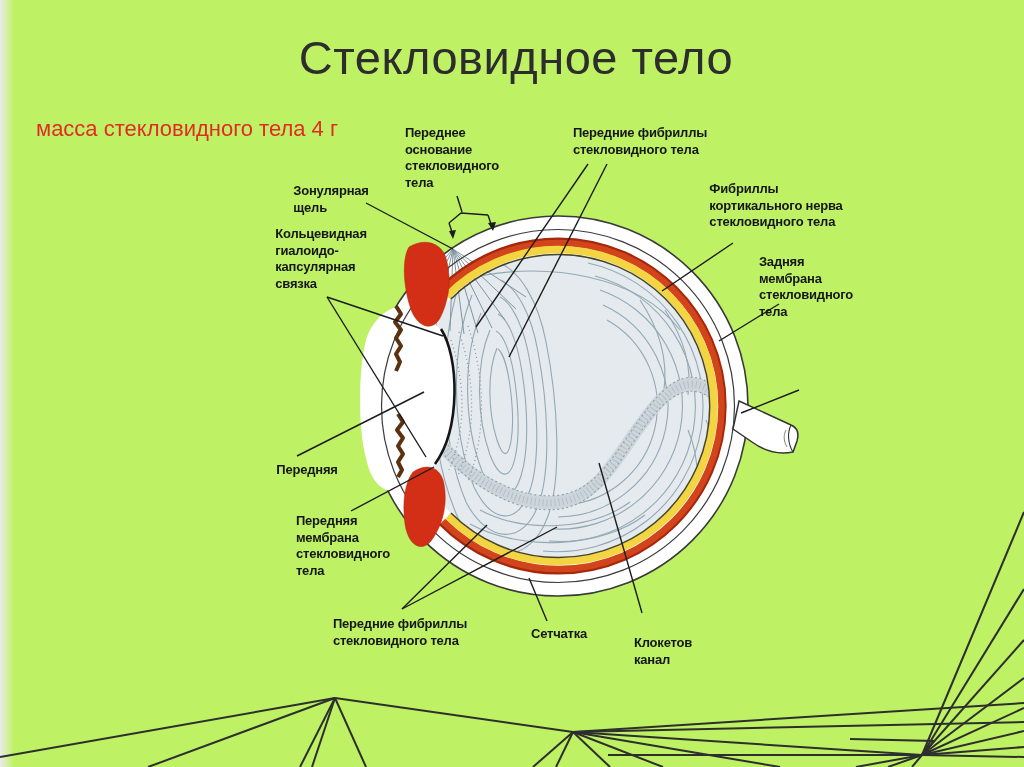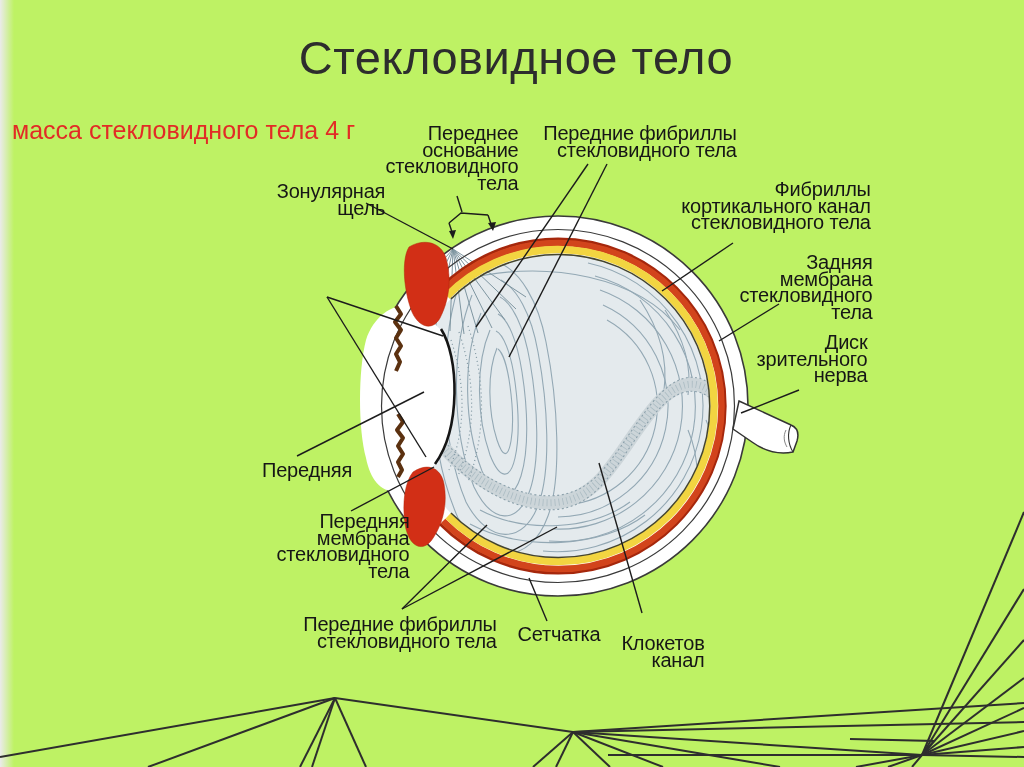--- a/index.html
+++ b/index.html
@@ -12,30 +12,30 @@
   .edge-shade{
     position:absolute;left:0;top:0;width:14px;height:100%;
     background:linear-gradient(to right,#ebebeb,rgba(255,255,255,0));
   }
   .title{
     position:absolute;left:0;top:30px;width:100%;
     text-align:center;font-size:47px;font-weight:400;color:#2d2d2d;
     letter-spacing:0.5px;margin:0;
   }
   .fact{
-    position:absolute;left:12px;margin:0;
-    font-size:25px;color:#e22b26;font-weight:400;
+    position:absolute;left:36px;margin:0;
+    font-size:22px;color:#e22b26;font-weight:400;
   }
   .fact.mass{top:116px;}
   .fact.volume{top:161px;}
   .diagram-svg{position:absolute;left:0;top:0;width:1024px;height:767px;}
   .lbl{
     position:absolute;transform:translateX(-50%);
-    font-size:20px;font-weight:normal;color:#161616;line-height:16.5px;
-    text-align:right;white-space:pre-line;letter-spacing:-0.2px;
+    font-size:13px;font-weight:bold;color:#161616;line-height:16.5px;
+    text-align:left;white-space:pre-line;letter-spacing:-0.2px;
   }
 </style>
 </head>
 <body>
 
 <div class="slide">
 
   <div class="edge-shade"></div>
 
   <h1 class="title">Стекловидное тело</h1>
@@ -195,30 +195,31 @@
   </svg>
 
   <div class="lbl" style="left:452px;top:125px;">Переднее
 основание
 стекловидного
 тела</div>
   <div class="lbl" style="left:640px;top:125px;">Передние фибриллы
 стекловидного тела</div>
   <div class="lbl" style="left:331px;top:183px;">Зонулярная
 щель</div>
+  <div class="lbl" style="left:321px;top:226px;">Кольцевидная
+гиалоидо-
+капсулярная
+связка</div>
   <div class="lbl" style="left:776px;top:181px;">Фибриллы
-кортикального канал
+кортикального нерва
 стекловидного тела</div>
   <div class="lbl" style="left:806px;top:254px;">Задняя
 мембрана
 стекловидного
 тела</div>
-  <div class="lbl" style="left:812px;top:334px;">Диск
-зрительного
-нерва</div>
   <div class="lbl" style="left:307px;top:462px;">Передняя</div>
   <div class="lbl" style="left:343px;top:513px;">Передняя
 мембрана
 стекловидного
 тела</div>
   <div class="lbl" style="left:400px;top:616px;">Передние фибриллы
 стекловидного тела</div>
   <div class="lbl" style="left:559px;top:626px;">Сетчатка</div>
   <div class="lbl" style="left:663px;top:615px;margin-top:20px;">Клокетов
 канал</div>

